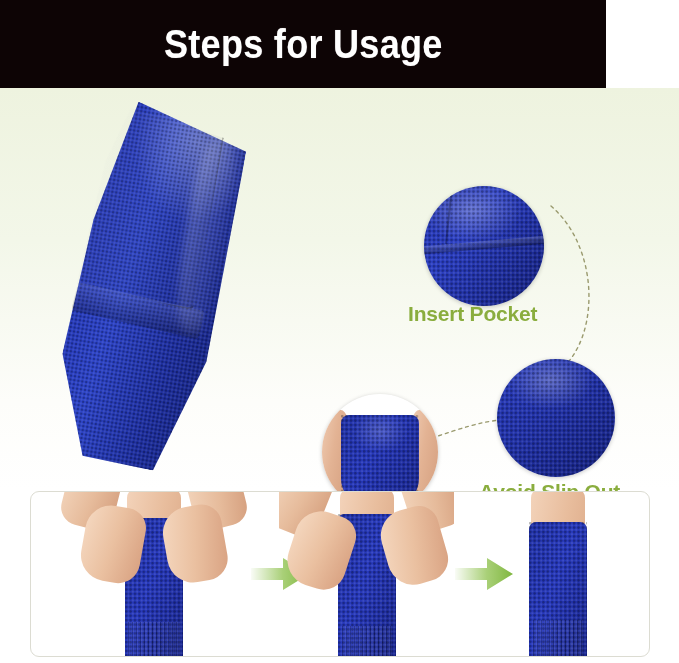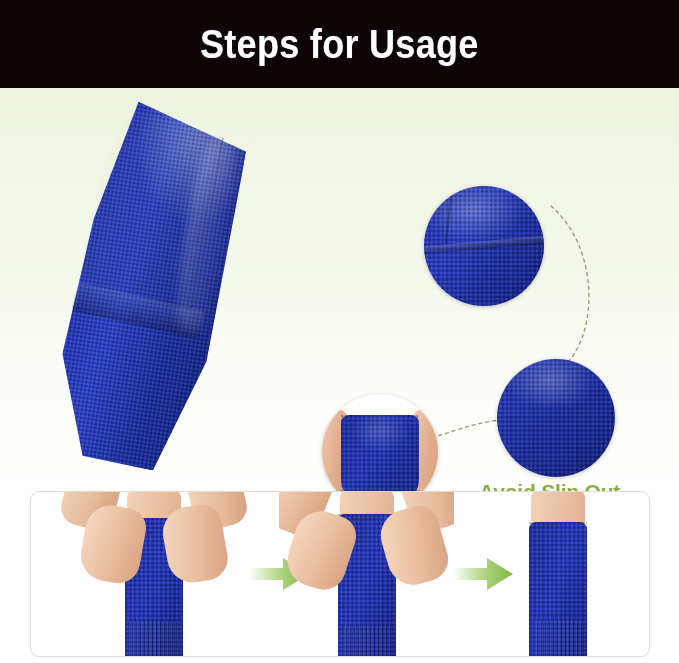--- a/index.html
+++ b/index.html
@@ -12,21 +12,21 @@
     height: 663px;
     overflow: hidden;
     font-family: "Liberation Sans", sans-serif;
     position: relative;
   }
 
   
   .banner {
     position: absolute;
     left: 0; top: 0;
-    width: 679px;
+    width: 606px;
     height: 88px;
     background: #0d0405;
     display: flex;
     align-items: center;
     justify-content: center;
   }
   .banner-title {
     color: #ffffff;
     font-size: 41px;
     font-weight: bold;
@@ -313,20 +313,21 @@
   </div>
 
   <div class="circle c-hands">
     <div class="skin-l"></div>
     <div class="skin-r"></div>
     <div class="cloth">
       <div class="knit-dots"></div>
     </div>
   </div>
 
+  <div class="label lbl-pocket">Insert Pocket</div>
 
   <div class="label lbl-slip">Avoid Slip Out</div>
 
   <div class="label lbl-elastic">
     <div>Highly Elastic</div>
     <div>and Breathable</div>
   </div>
 </div>
 
 <div class="steps-panel">

